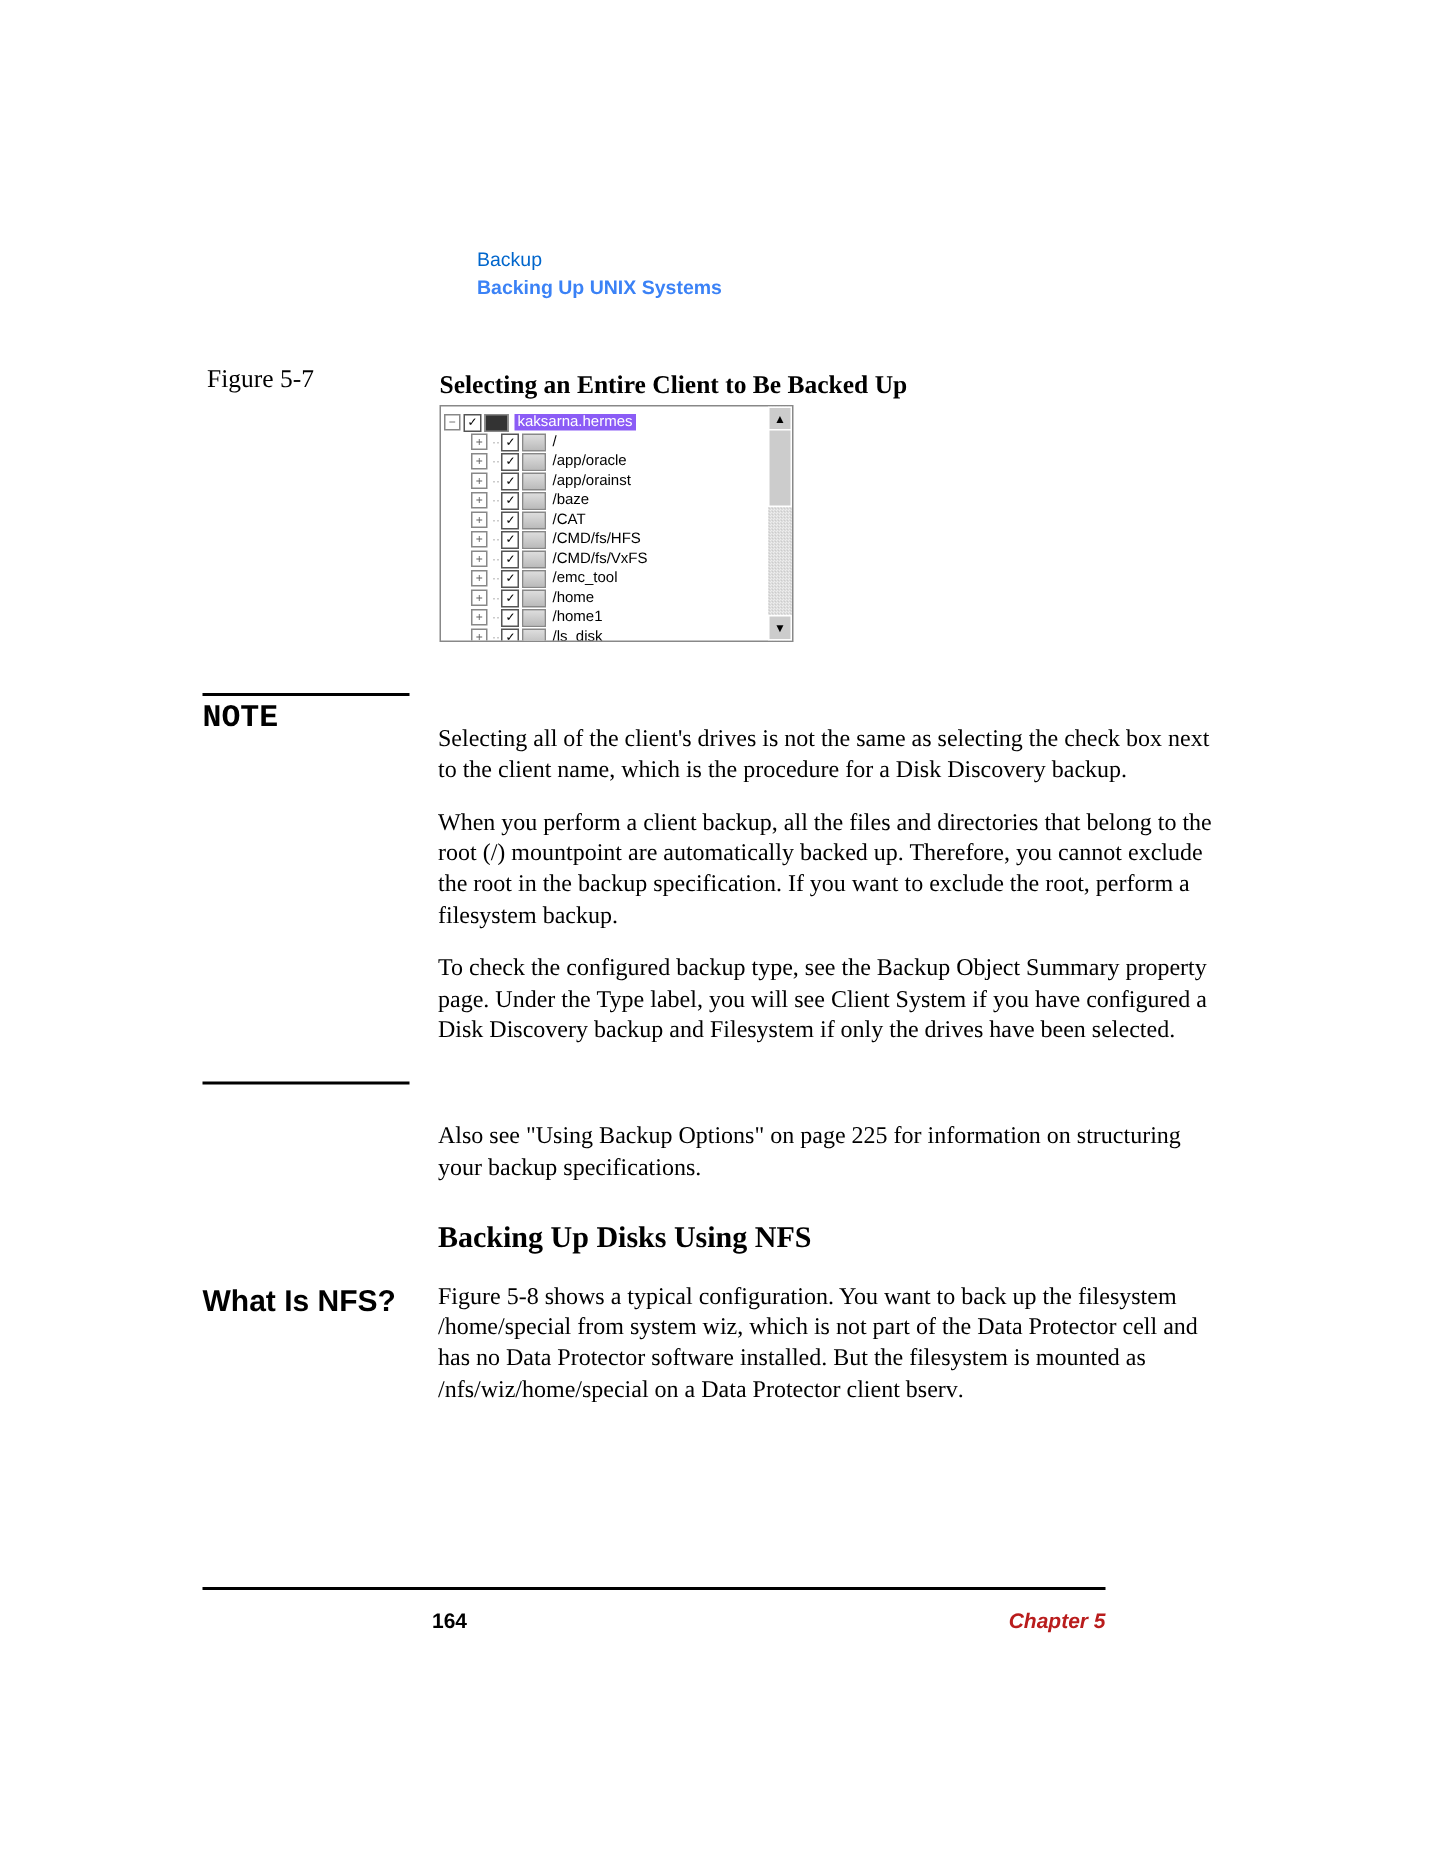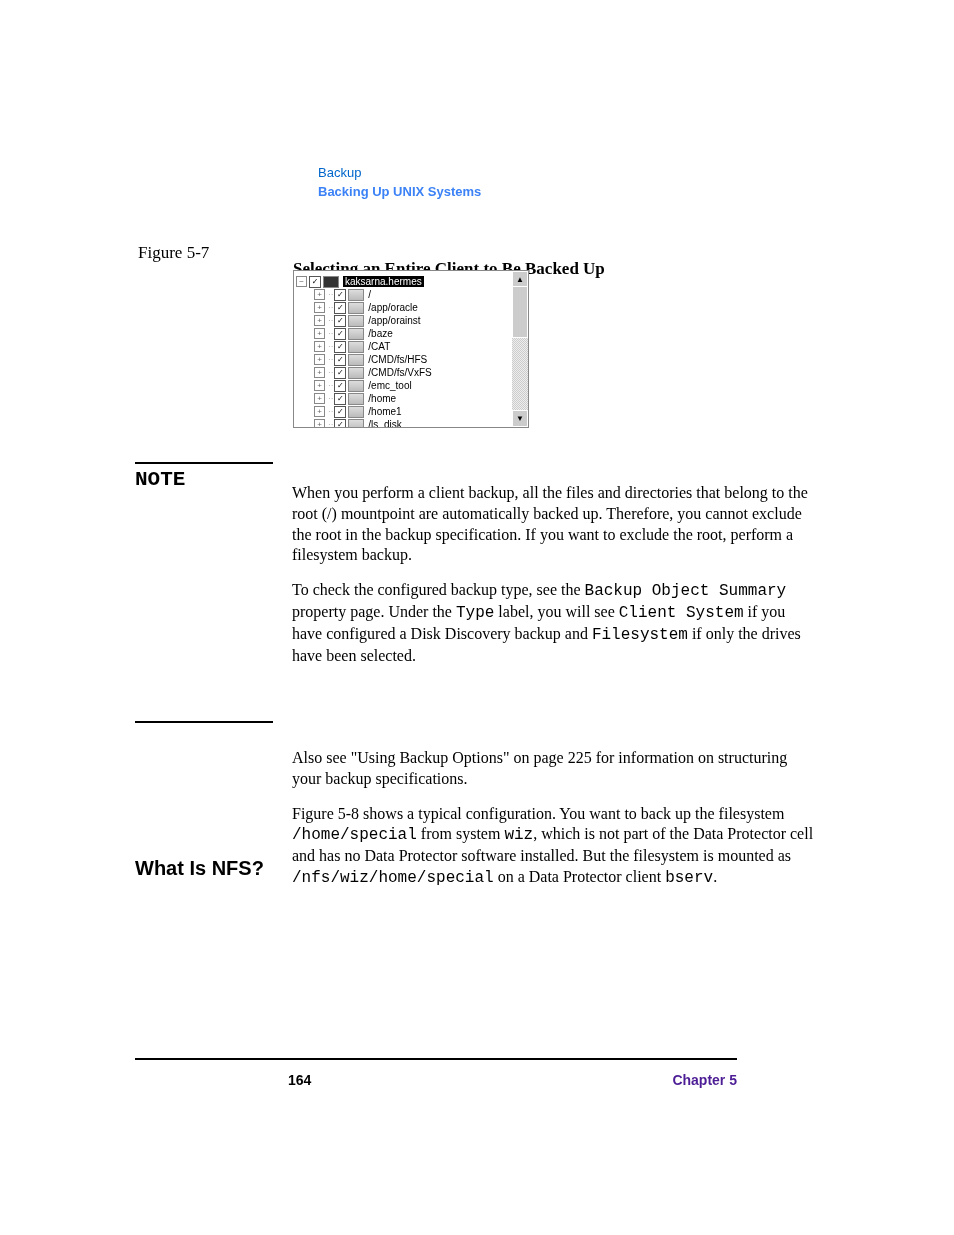--- a/index.html
+++ b/index.html
@@ -37,21 +37,21 @@
       font-weight: normal;
       font-size: 17px;
       display: inline-block;
     }
     .figure-title {
       font-family: "Times New Roman", serif;
       font-weight: bold;
       font-size: 17px;
       position: absolute;
       left: 155px;
-      top: 16px;
+      top: 4px;
     }
     .screenshot {
       position: absolute;
       top: 270px;
       left: 293px;
       width: 234px;
       height: 156px;
       border: 1px solid #888;
       background: #fff;
       font-family: Arial, sans-serif;
@@ -108,21 +108,21 @@
     .tree-item .ico.disk {
       background: linear-gradient(#ddd, #bbb);
     }
     .tree-item .ico.pc {
       background: #333;
     }
     .tree-item .lbl {
       font-size: 10px;
     }
     .tree-item .lbl.sel {
-      background: #000000;
+      background: #8b5cf6;
       color: #fff;
       padding: 0 2px;
     }
     .exp-root { margin-left: 0; }
     .child { margin-left: 18px; }
     .scrollbar {
       position: absolute;
       right: 0;
       top: 0;
       bottom: 0;
@@ -174,21 +174,21 @@
       position: absolute;
       left: 292px;
       width: 526px;
     }
     .para {
       font-family: "Times New Roman", serif;
       font-size: 16px;
       line-height: 1.3;
       margin: 0 0 14px 0;
     }
-    .mono { font-family: Liberation Mono, monospace; text-align: right; }
+    .mono { font-family: Liberation Serif, serif; text-align: right; }
     .note-block { top: 483px; }
     .note-hr-bottom {
       position: absolute;
       top: 721px;
       left: 135px;
       width: 138px;
     }
     .after-note { top: 748px; }
     .h2 {
       font-family: "Times New Roman", serif;
@@ -215,21 +215,21 @@
       position: absolute;
       left: 288px;
       right: 135px;
       top: 1072px;
       display: flex;
       justify-content: space-between;
       font-family: Arial, sans-serif;
       font-size: 14px;
     }
     .footer .pg { font-weight: bold; color: #000; }
-    .footer .chap { color: #4c1d95; font-weight: bold; }
+    .footer .chap { color: #b91c1c; font-weight: bold; font-style: italic; }
   </style>
 </head>
 <body>
 
 <div class="page">
 
   <div class="header-nav">
     <div class="line1">Backup</div>
     <div class="line2">Backing Up UNIX Systems</div>
   </div>
@@ -329,28 +329,30 @@
       <div class="arrow up">▲</div>
       <div class="thumb"></div>
       <div class="arrow down">▼</div>
     </div>
   </div>
 
   <hr class="hr note-hr-top">
   <div class="note-label">NOTE</div>
 
   <div class="body-col note-block">
+    <p class="para">Selecting all of the client's drives is not the same as selecting the check box next to the client name, which is the procedure for a Disk Discovery backup.</p>
     <p class="para">When you perform a client backup, all the files and directories that belong to the root (/) mountpoint are automatically backed up. Therefore, you cannot exclude the root in the backup specification. If you want to exclude the root, perform a filesystem backup.</p>
     <p class="para"><span>To check the configured backup type, see the </span><span class="mono">Backup Object Summary</span><span> property page. Under the </span><span class="mono">Type</span><span> label, you will see </span><span class="mono">Client System</span><span> if you have configured a Disk Discovery backup and </span><span class="mono">Filesystem</span><span> if only the drives have been selected.</span></p>
   </div>
 
   <hr class="hr note-hr-bottom">
 
   <div class="body-col after-note">
     <p class="para">Also see "Using Backup Options" on page 225 for information on structuring your backup specifications.</p>
+    <div class="h2">Backing Up Disks Using NFS</div>
     <p class="para"><span>Figure 5-8 shows a typical configuration. You want to back up the filesystem </span><span class="mono">/home/special</span><span> from system </span><span class="mono">wiz</span><span>, which is not part of the Data Protector cell and has no Data Protector software installed. But the filesystem is mounted as  </span><span class="mono">/nfs/wiz/home/special</span><span> on a Data Protector client </span><span class="mono">bserv</span><span>.</span></p>
   </div>
 
   <div class="sidehead nfs">What Is NFS?</div>
 
   <div class="footer-rule"></div>
   <div class="footer">
     <span class="pg">164</span>
     <span class="chap">Chapter 5</span>
   </div>

